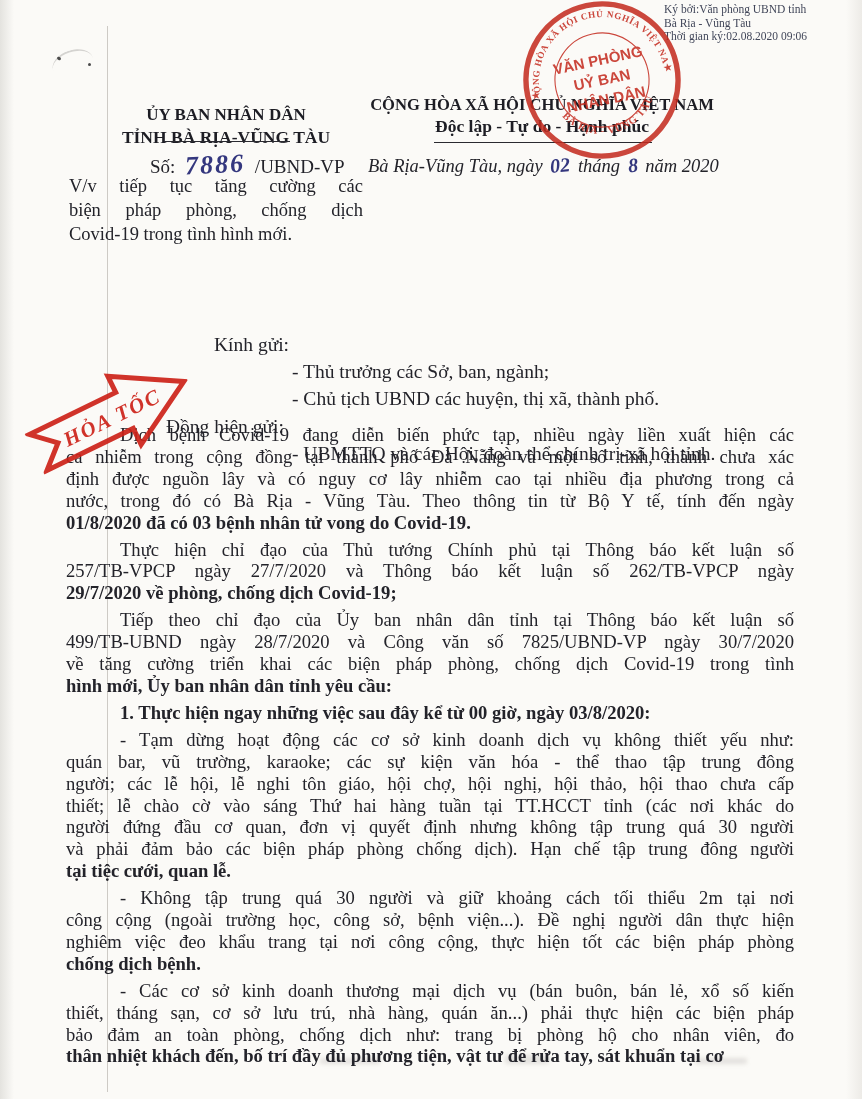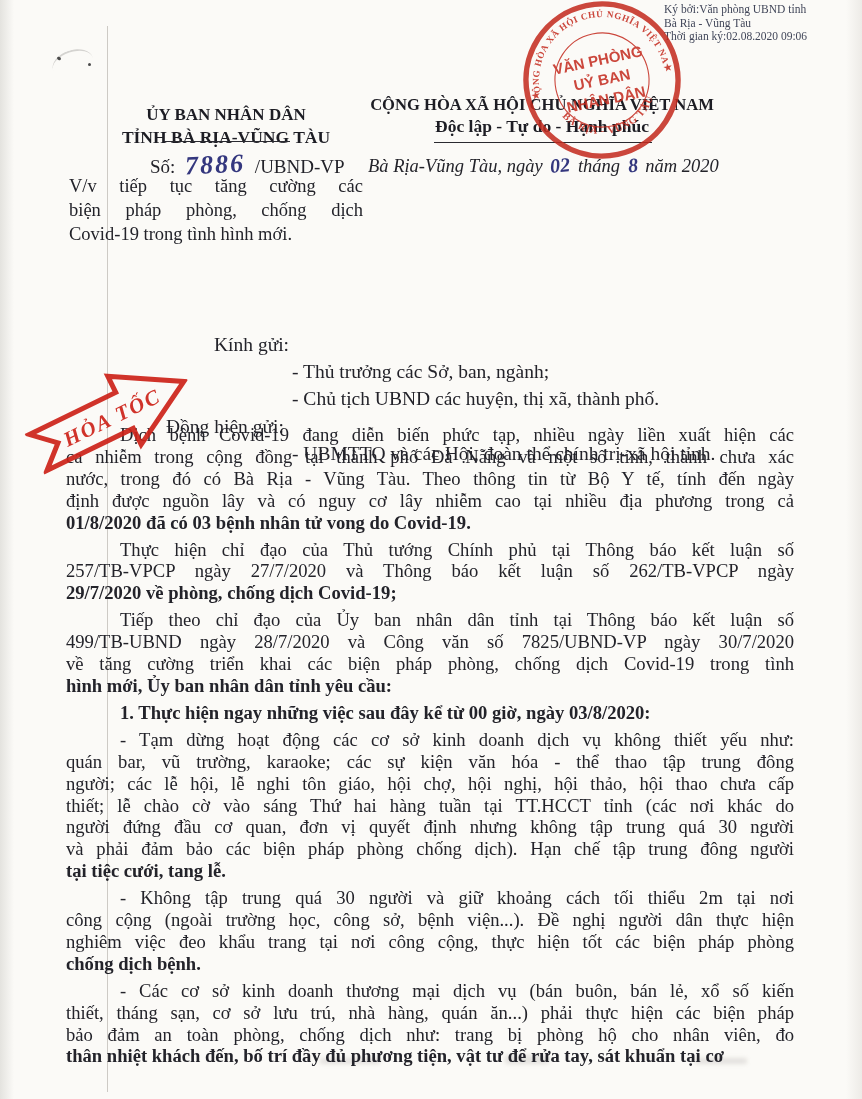--- a/index.html
+++ b/index.html
@@ -122,22 +122,22 @@
     <div class="recip-label2">Đồng hiện gửi:</div>
     <div class="recip-items">
         <div class="rline">- UBMTTQ và các Hội, đoàn thể chính trị-xã hội tỉnh.</div>
       </div>
   </div>
 
   <div class="body-text">
       <div class="para">
         <div class="tline first">Dịch bệnh Covid-19 đang diễn biến phức tạp, nhiều ngày liền xuất hiện các</div>
         <div class="tline">ca nhiễm trong cộng đồng tại thành phố Đà Nẵng và một số tỉnh, thành chưa xác</div>
+        <div class="tline">định được nguồn lây và có nguy cơ lây nhiễm cao tại nhiều địa phương trong cả</div>
         <div class="tline">nước, trong đó có Bà Rịa - Vũng Tàu. Theo thông tin từ Bộ Y tế, tính đến ngày</div>
-        <div class="tline">định được nguồn lây và có nguy cơ lây nhiễm cao tại nhiều địa phương trong cả</div>
         <div class="tline last">01/8/2020 đã có 03 bệnh nhân tử vong do Covid-19.</div>
       </div>
       <div class="para">
         <div class="tline first">Thực hiện chỉ đạo của Thủ tướng Chính phủ tại Thông báo kết luận số</div>
         <div class="tline">257/TB-VPCP ngày 27/7/2020 và Thông báo kết luận số 262/TB-VPCP ngày</div>
         <div class="tline last">29/7/2020 về phòng, chống dịch Covid-19;</div>
       </div>
       <div class="para">
         <div class="tline first">Tiếp theo chỉ đạo của Ủy ban nhân dân tỉnh tại Thông báo kết luận số</div>
         <div class="tline">499/TB-UBND ngày 28/7/2020 và Công văn số 7825/UBND-VP ngày 30/7/2020</div>
@@ -147,21 +147,21 @@
       <div class="para">
         <div class="tline first last">1. Thực hiện ngay những việc sau đây kể từ 00 giờ, ngày 03/8/2020:</div>
       </div>
       <div class="para">
         <div class="tline first">- Tạm dừng hoạt động các cơ sở kinh doanh dịch vụ không thiết yếu như:</div>
         <div class="tline">quán bar, vũ trường, karaoke; các sự kiện văn hóa - thể thao tập trung đông</div>
         <div class="tline">người; các lễ hội, lễ nghi tôn giáo, hội chợ, hội nghị, hội thảo, hội thao chưa cấp</div>
         <div class="tline">thiết; lễ chào cờ vào sáng Thứ hai hàng tuần tại TT.HCCT tỉnh (các nơi khác do</div>
         <div class="tline">người đứng đầu cơ quan, đơn vị quyết định nhưng không tập trung quá 30 người</div>
         <div class="tline">và phải đảm bảo các biện pháp phòng chống dịch). Hạn chế tập trung đông người</div>
-        <div class="tline last">tại tiệc cưới, tang lễ.</div>
+        <div class="tline last">tại tiệc cưới, quan lễ.</div>
       </div>
       <div class="para">
         <div class="tline first">- Không tập trung quá 30 người và giữ khoảng cách tối thiểu 2m tại nơi</div>
         <div class="tline">công cộng (ngoài trường học, công sở, bệnh viện...). Đề nghị người dân thực hiện</div>
         <div class="tline">nghiêm việc đeo khẩu trang tại nơi công cộng, thực hiện tốt các biện pháp phòng</div>
         <div class="tline last">chống dịch bệnh.</div>
       </div>
       <div class="para">
         <div class="tline first">- Các cơ sở kinh doanh thương mại dịch vụ (bán buôn, bán lẻ, xổ số kiến</div>
         <div class="tline">thiết, tháng sạn, cơ sở lưu trú, nhà hàng, quán ăn...) phải thực hiện các biện pháp</div>

